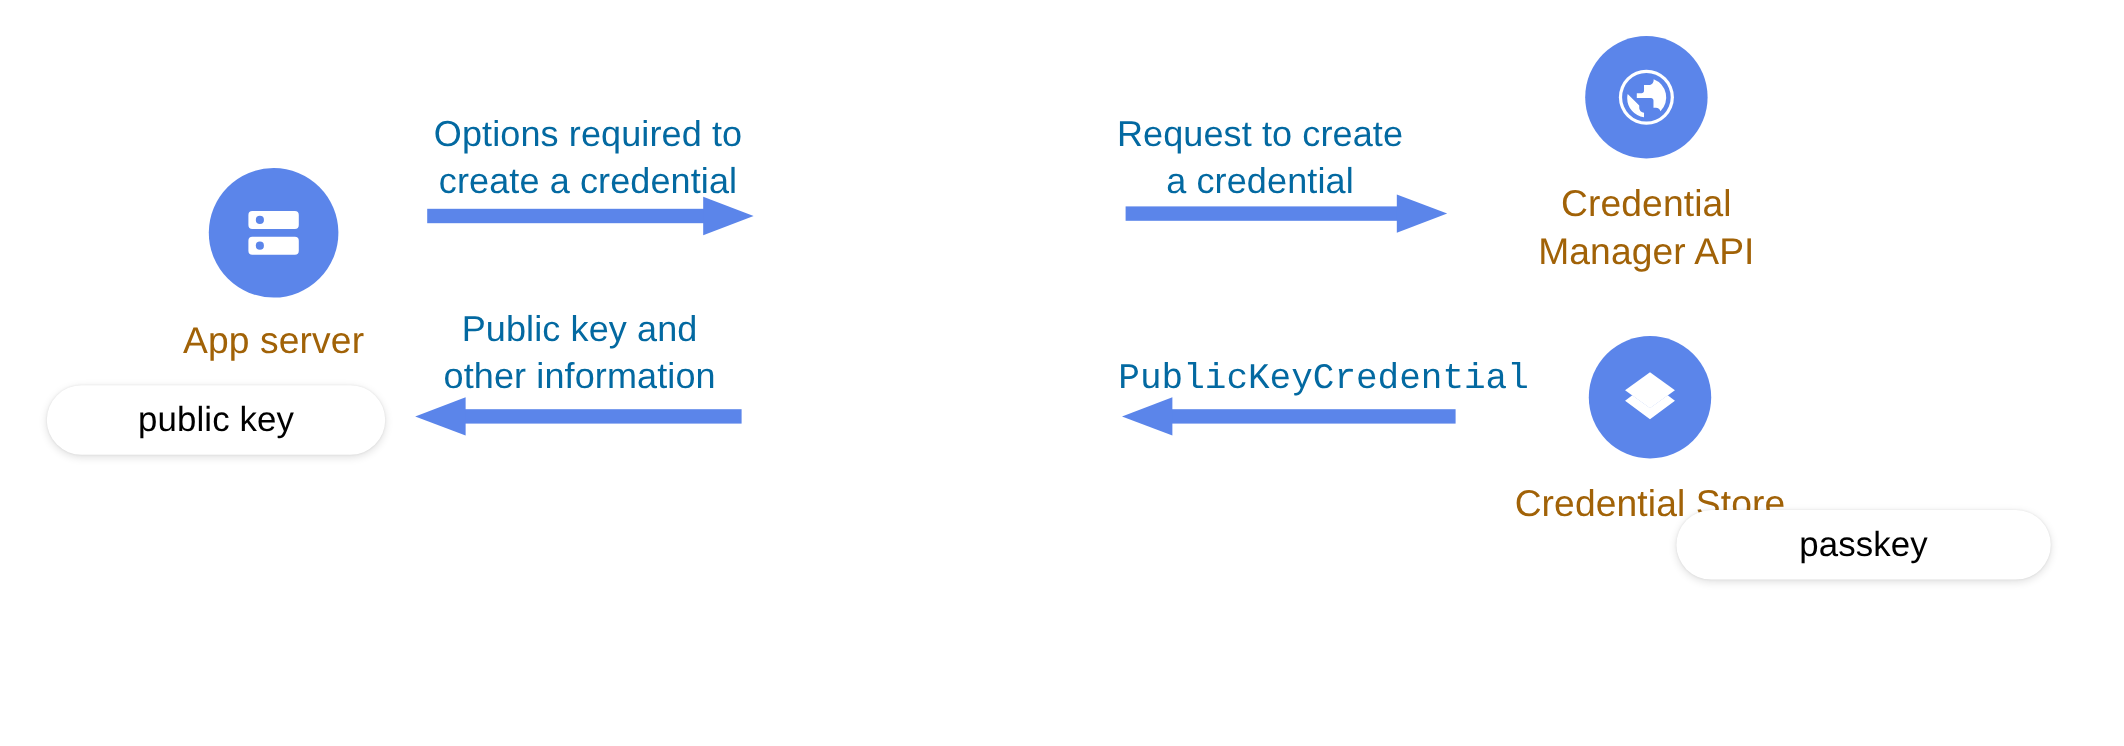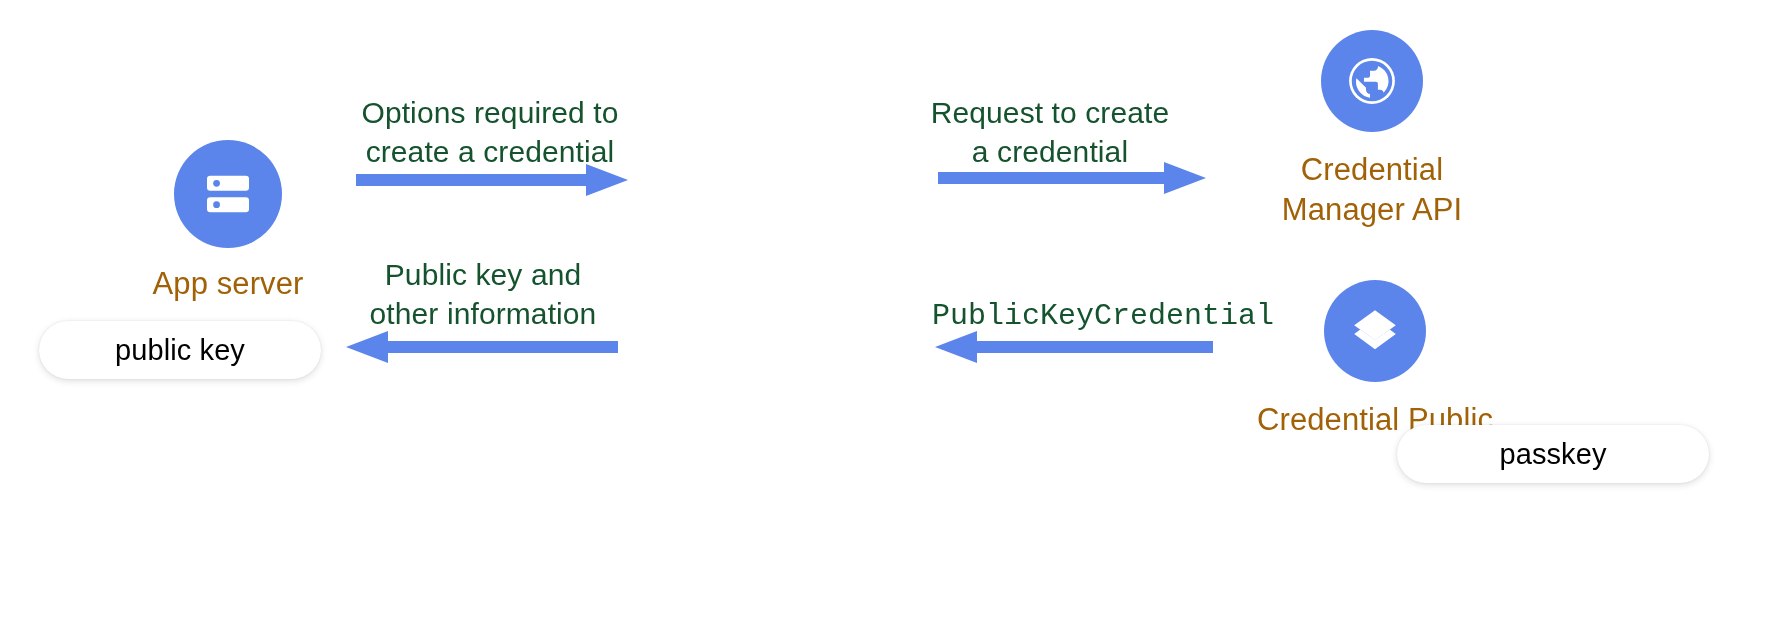--- a/index.html
+++ b/index.html
@@ -61,21 +61,21 @@
   
   .arrow {
     position: absolute;
   }
   .arrow svg { display: block; overflow: visible; }
 
   
   .caption {
     position: absolute;
     text-align: center;
-    color: #14532d;
+    color: #0369a1;
     font-size: 30px;
     line-height: 39px;
     letter-spacing: 0.1px;
     white-space: pre-line;
   }
   .caption.mono {
     font-family: "Liberation Mono", "DejaVu Sans Mono", monospace;
     font-size: 30px;
     letter-spacing: 0px;
   }
@@ -148,20 +148,20 @@
 Manager API</div>
   </div>
 
   <div class="node" style="left:1255px; top:280px; width:240px;">
     <div class="node-circle" style="width:102px; height:102px;">
       <svg width="58" height="58" viewBox="0 0 24 24">
         <polygon points="12,3.4 20.6,9.6 12,15.8 3.4,9.6" fill="#ffffff"></polygon>
         <path d="M3.4 13.2 L5.9 11.35 L12 15.75 L18.1 11.35 L20.6 13.2 L12 19.6 Z" fill="#ffffff"></path>
       </svg>
     </div>
-    <div class="node-label" style="margin-top:18px;">Credential Public</div>
+    <div class="node-label" style="margin-top:18px;">Credential Store</div>
   </div>
 
   <div class="pill" style="left:1397px; top:425px; width:312px; height:58px;align-items:center;">
     <span>passkey</span>
   </div>
 
 </div>
 
 </body></html>

